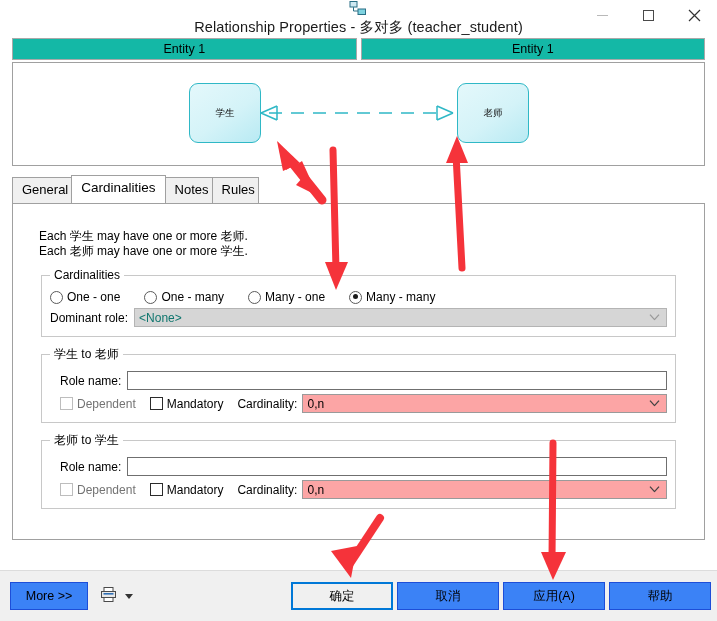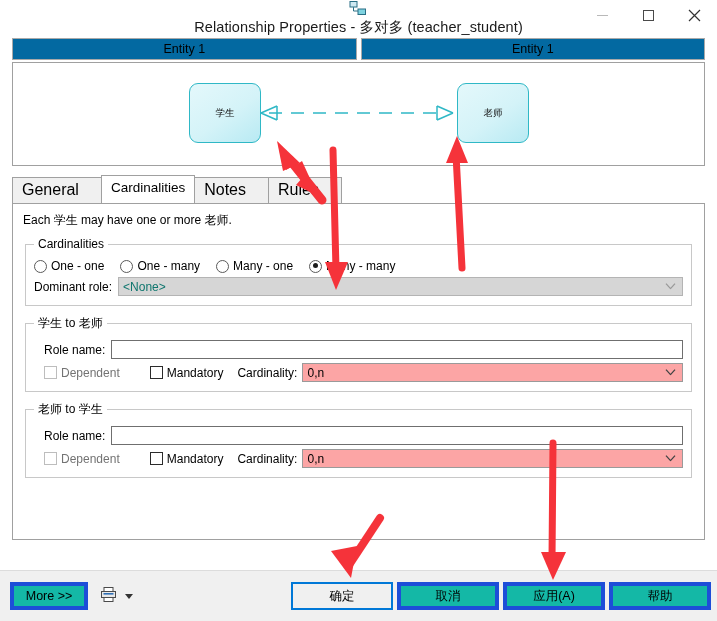--- a/index.html
+++ b/index.html
@@ -70,21 +70,21 @@
   .win-btn.close svg { display: block; }
 
   
   .entity-header {
     display: flex;
     margin: 7px 12px 0 12px;
     height: 22px;
   }
   .entity-head-cell {
     flex: 1 1 50%;
-    background: #0369a1;
+    background: #14b8a6;
     border: 1px solid #a9a9a9;
     display: flex;
     align-items: center;
     justify-content: center;
     font-size: 12.5px;
     color: #000;
     box-sizing: border-box;
   }
   .entity-head-cell + .entity-head-cell { margin-left: 4px; }
 
@@ -128,22 +128,22 @@
     display: flex;
     align-items: flex-end;
     height: 25px;
     position: relative;
     z-index: 3;
   }
   .tab {
     border: 1px solid #a0a0a0;
     border-bottom: none;
     background: #f0f0f0;
-    padding: 3px 22px 4px 9px;
-    font-size: 16px;
+    padding: 3px 3px 4px 9px;
+    font-size: 13px;
     color: #000;
     height: 18px;
     box-sizing: content-box;
     line-height: 18px;
     margin-right: -1px;
     position: relative;
   }
   .tab.active {
     background: #ffffff;
     font-size: 13.5px;
@@ -154,21 +154,21 @@
   }
 
   
   .tabbody {
     margin: 0 12px 0 12px;
     border: 1px solid #a0a0a0;
     background: #ffffff;
     height: 337px;
     box-sizing: border-box;
     position: relative;
-    padding: 0;
+    padding: 16px;
   }
   .desc {
     margin: 9px 0 0 10px;
     font-size: 12px;
     line-height: 15px;
     color: #000;
   }
   .desc div { white-space: nowrap; }
 
   
@@ -183,21 +183,21 @@
     padding: 0 4px;
     color: #000;
   }
   .row {
     display: flex;
     align-items: center;
     margin-top: 4px;
   }
 
   
-  .radio-row { gap: 0; }
+  .radio-row { gap: 8px; }
   .radio-item {
     display: flex;
     align-items: center;
     margin-right: 16px;
     font-size: 12px;
     white-space: nowrap;
   }
   .radio {
     width: 13px;
     height: 13px;
@@ -259,21 +259,20 @@
     color: #000;
   }
 
   
   .cb-item {
     display: flex;
     align-items: center;
     margin-right: 14px;
     font-size: 12px;
     white-space: nowrap;
-    margin-left: 16px;
   }
   .cbox {
     width: 13px;
     height: 13px;
     border: 1.4px solid #2b2b2b;
     background: #fff;
     margin-right: 4px;
     box-sizing: border-box;
     flex: 0 0 auto;
   }
@@ -285,22 +284,22 @@
     position: absolute;
     left: 0;
     bottom: 0;
     width: 717px;
     height: 50px;
     background: #f0f0f0;
     border-top: 1px solid #dcdcdc;
   }
   .btn {
     position: absolute;
-    background: #14b8a6;
-    border: 4px solid #1d4ed8;
+    background: #3b82f6;
+    border: 1px solid #1d4ed8;
     font-size: 12.5px;
     color: #000;
     display: flex;
     align-items: center;
     justify-content: center;
     box-sizing: border-box;
     top: 11px;
     height: 28px;
   }
   .btn.more { left: 10px; width: 78px; }
@@ -382,20 +381,21 @@
   <div class="tab">General</div>
   <div class="tab active">Cardinalities</div>
   <div class="tab">Notes</div>
   <div class="tab">Rules</div>
 </div>
 
 <div class="tabbody">
 
   <div class="desc">
     <div>Each 学生 may have one or more 老师.</div>
+    <div>Each 老师 may have one or more 学生.</div>
   </div>
 
   <fieldset class="grp">
     <legend>Cardinalities</legend>
     <div class="row radio-row">
       <div class="radio-item">
         <span class="radio"></span>
         <span>One - one</span>
       </div>
       <div class="radio-item">

